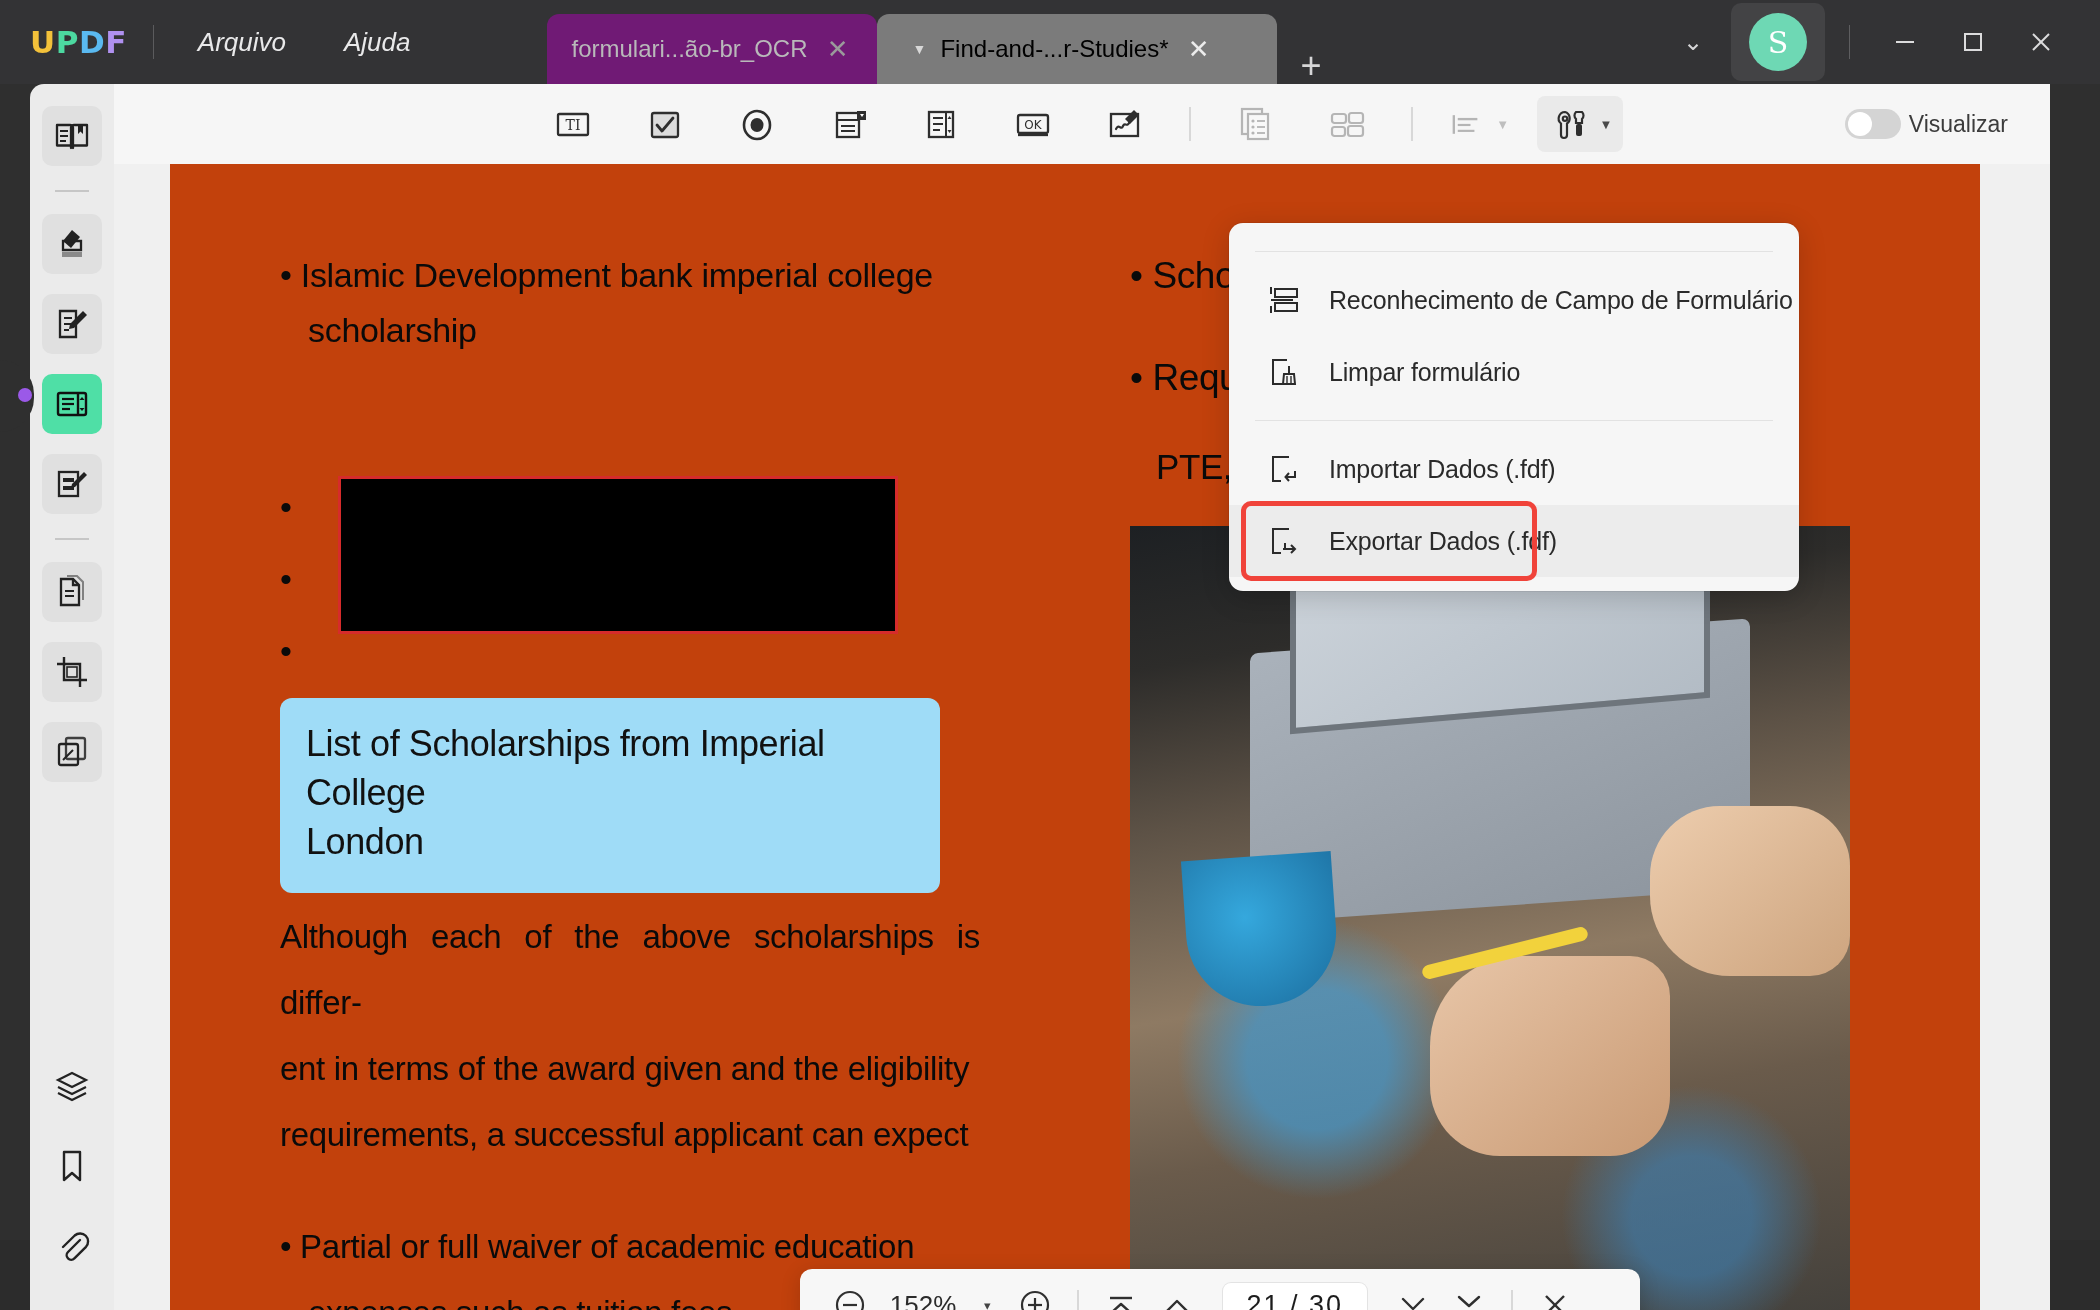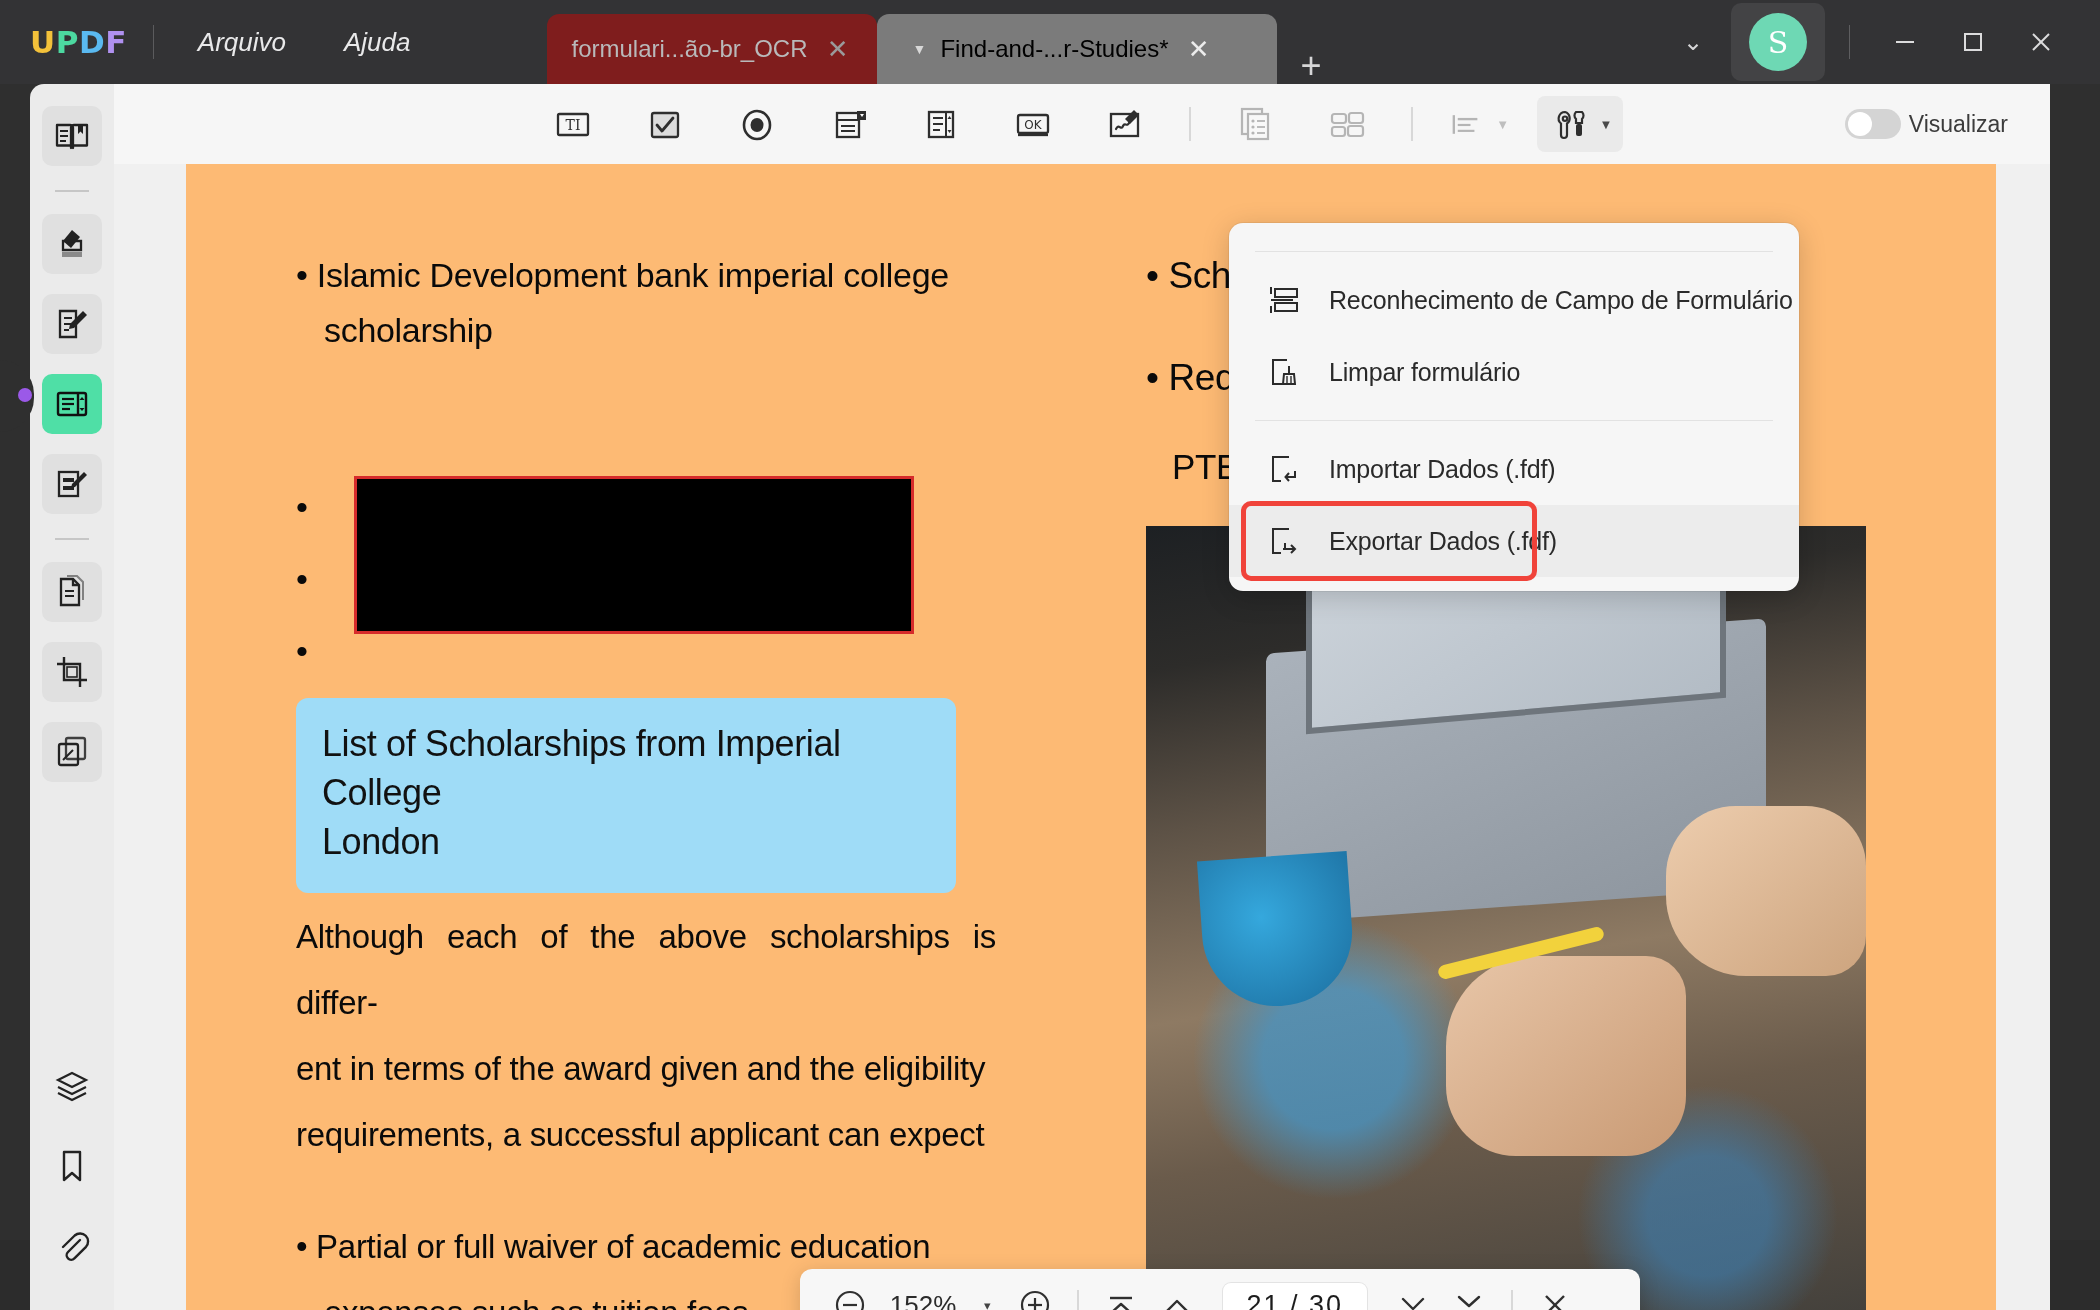--- a/index.html
+++ b/index.html
@@ -32,21 +32,21 @@
     font-style: italic;
   }
   .menu-word + .menu-word { margin-left: 22px; }
 
   .tabs { display: flex; align-items: flex-end; height: 84px; margin-left: 118px; }
   .tab {
     position: relative; height: 70px; display: flex; align-items: center;
     padding: 0 22px; border-radius: 12px 12px 0 0; min-width: 330px;
     justify-content: center; gap: 16px;
   }
-  .tab.inactive { background: #7f1d1d; }
+  .tab.inactive { background: #701a75; }
   .tab.active { background: #7b7b7b; min-width: 400px; }
   .tab-label { font-size: 24px; color: #b9b9ba; white-space: nowrap; }
   .tab.active .tab-label { color: #000000; }
   .tab-close {
     font-size: 26px; color: #9a9a9b; line-height: 1; width: 28px; text-align: center;
   }
   .tab.active .tab-close { color: #ececec; }
   .tab-caret { font-size: 14px; color:#d8d8d8; position:absolute; left: 36px; }
   .newtab { color: #d6d6d7; font-size: 36px; margin-left: 24px; line-height: 1; font-weight: 300;}
 
@@ -106,22 +106,22 @@
     border-radius: 50%; background:#fff;
   }
   .preview-label { font-size: 23px; color: #3c3c3c; }
 
   
   .docarea {
     position: absolute; left: 0; top: 80px; width: 1936px; height: 1146px;
     background: #f0f0f0; overflow: hidden;
   }
   .page {
-    position: absolute; left: 72px; top: 0; width: 1810px; height: 1146px;
-    background: #fdba74;
+    position: absolute; left: 56px; top: 0; width: 1810px; height: 1146px;
+    background: #c2410c;
   }
   .doc-col-l { position:absolute; left: 110px; top: 84px; width: 760px; }
   .doc-col-r { position:absolute; left: 960px; top: 84px; width: 720px; }
   .bul {
     font-family: "Liberation Sans", sans-serif;
     font-size: 34px; color: #0a0a0a; line-height: 1.62; letter-spacing:-0.3px;
   }
   .bul .ind { display:block; padding-left: 28px; }
   .blackbox {
     margin-top: 30px; width: 560px; height: 158px; background: #000;

